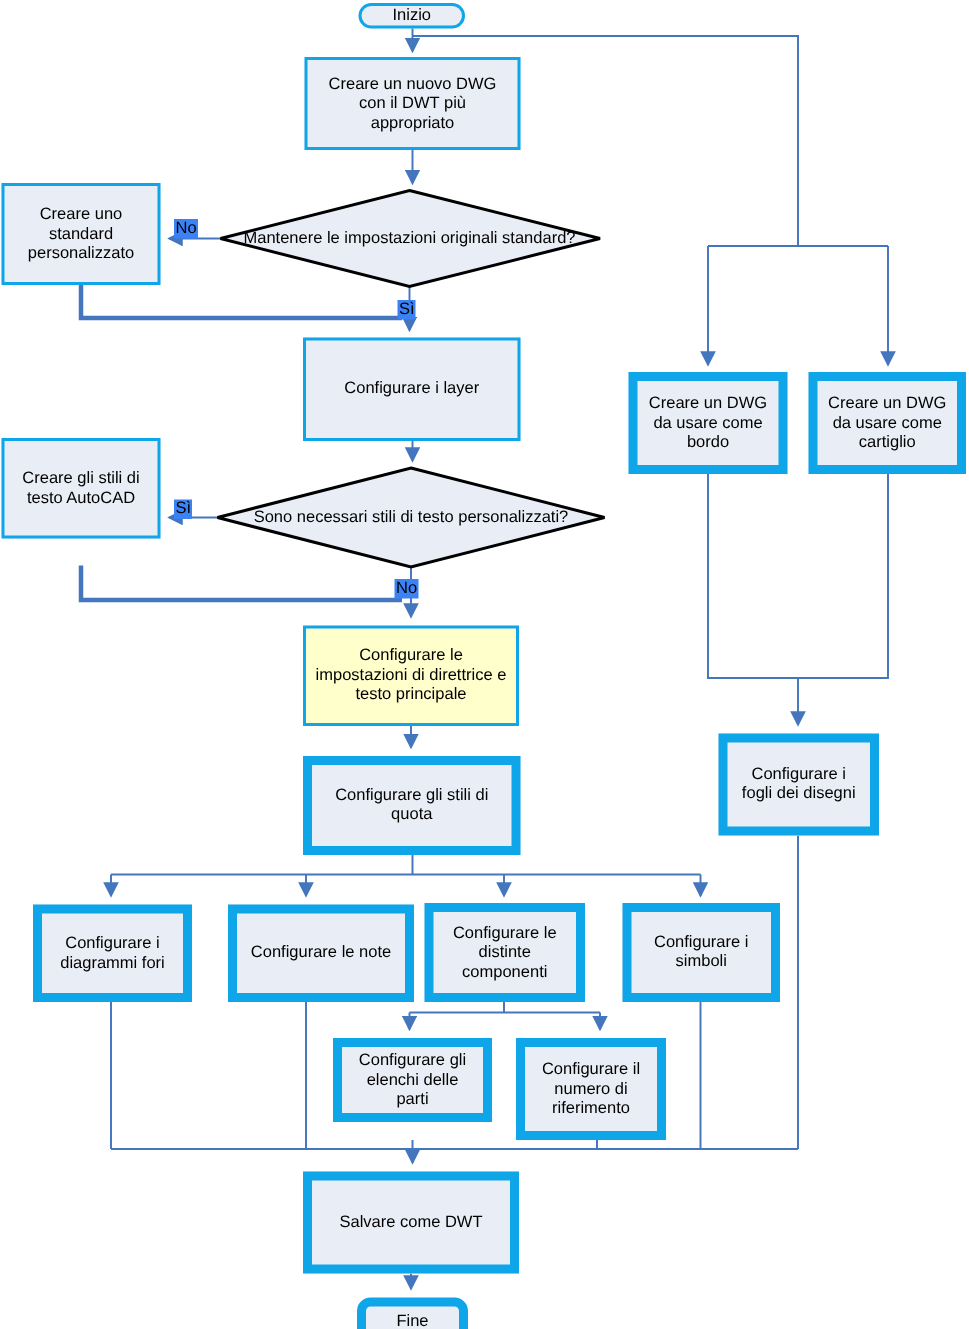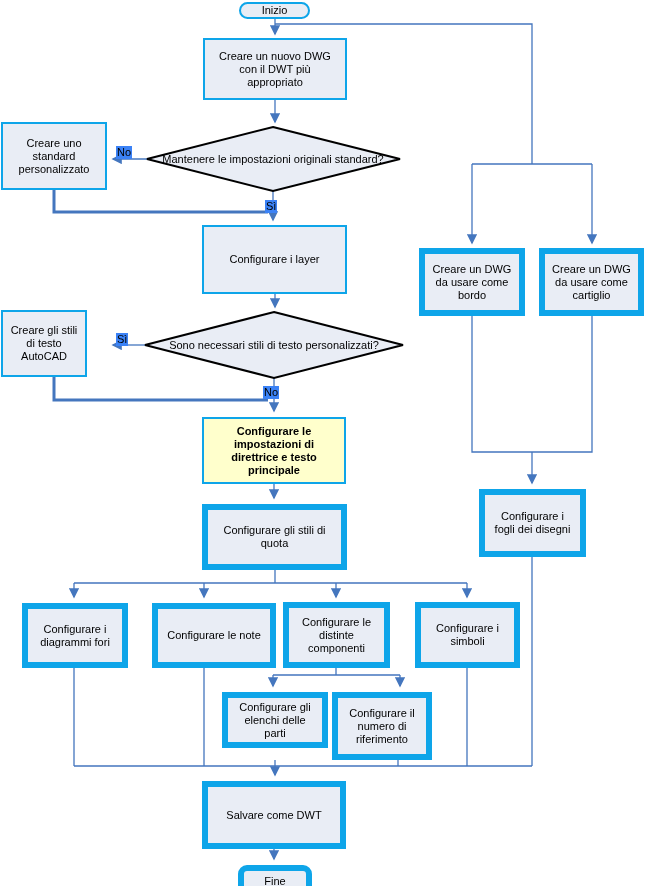--- a/index.html
+++ b/index.html
@@ -9,21 +9,21 @@
     overflow:hidden;
   }
   .connectors { position:absolute; left:0; top:0; }
   .node {
     position:absolute; box-sizing:border-box;
     background:#E9EDF5; border:6px solid #0ea5e9;
     display:flex; align-items:center; justify-content:center;
     text-align:center; font-size:11px; line-height:13px; padding:2px 5px;
   }
   .thick { border-width:2px; }
-  .highlight { background:#FFFFCC;font-weight:bold; }
+  .highlight { background:#FFFFCC; }
   .pill { border-radius:9px; padding:0 4px; }
   .dlabel {
     position:absolute; text-align:center; font-size:11px; line-height:13px;
     display:flex; align-items:center; justify-content:center;
   }
   .elabel {
     position:absolute; font-size:11px; line-height:13px;
     background:#3b82f6; padding:0 1px;
   }
 </style>
@@ -73,35 +73,35 @@
       <polygon points="274,312 403,345 274,378 145,345"></polygon>
     </g>
   </svg>
 
   <div class="node thick pill" style="left:239px;top:2px;width:71px;height:17px">Inizio</div>
   <div class="node pill" style="left:238px;top:865px;width:74px;height:32px">Fine</div>
 
   <div class="node thick" style="left:203px;top:38px;width:144px;height:62px">Creare un nuovo DWG con il DWT più appropriato</div>
   <div class="node thick" style="left:1px;top:122px;width:106px;height:68px">Creare uno standard personalizzato</div>
   <div class="node thick" style="left:202px;top:225px;width:145px;height:69px">Configurare i layer</div>
-  <div class="node thick" style="left:1px;top:310px;width:86px;height:67px">Creare gli stili di testo AutoCAD</div>
+  <div class="node thick" style="left:1px;top:292px;width:106px;height:67px">Creare gli stili di testo AutoCAD</div>
   <div class="node thick highlight" style="left:202px;top:417px;width:144px;height:67px">Configurare le impostazioni di direttrice e testo principale</div>
   <div class="node" style="left:202px;top:504px;width:145px;height:66px">Configurare gli stili di quota</div>
 
   <div class="node" style="left:419px;top:248px;width:106px;height:68px">Creare un DWG da usare come bordo</div>
   <div class="node" style="left:539px;top:248px;width:105px;height:68px">Creare un DWG da usare come cartiglio</div>
   <div class="node" style="left:479px;top:489px;width:107px;height:68px">Configurare i fogli dei disegni</div>
 
   <div class="node" style="left:22px;top:603px;width:106px;height:65px">Configurare i diagrammi fori</div>
   <div class="node" style="left:152px;top:603px;width:124px;height:65px">Configurare le note</div>
   <div class="node" style="left:283px;top:602px;width:107px;height:66px">Configurare le distinte componenti</div>
   <div class="node" style="left:415px;top:602px;width:105px;height:66px">Configurare i simboli</div>
 
   <div class="node" style="left:222px;top:692px;width:106px;height:56px">Configurare gli elenchi delle parti</div>
-  <div class="node" style="left:332px;top:692px;width:100px;height:68px">Configurare il numero di riferimento</div>
+  <div class="node" style="left:344px;top:692px;width:100px;height:68px">Configurare il numero di riferimento</div>
 
   <div class="node" style="left:202px;top:781px;width:144px;height:68px">Salvare come DWT</div>
 
   <div class="dlabel" style="left:160px;top:133px;width:226px;height:52px">Mantenere le impostazioni originali standard?</div>
   <div class="dlabel" style="left:158px;top:319px;width:232px;height:52px">Sono necessari stili di testo personalizzati?</div>
 
   <div class="elabel" style="left:116px;top:146px">No</div>
   <div class="elabel" style="left:265px;top:200px">Sì</div>
   <div class="elabel" style="left:116px;top:333px">Sì</div>
   <div class="elabel" style="left:263px;top:386px">No</div>

